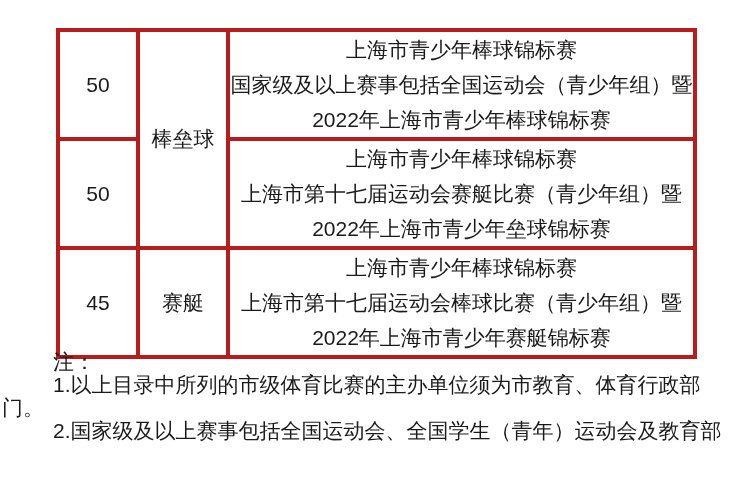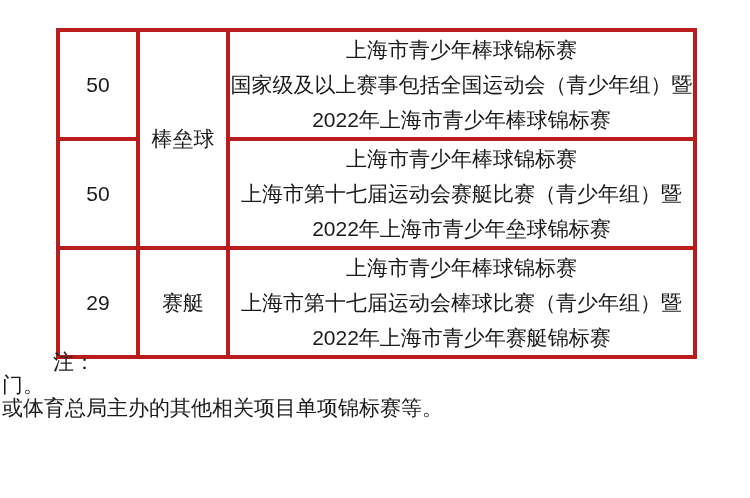--- a/index.html
+++ b/index.html
@@ -88,30 +88,31 @@
       </tr>
       <tr class="r2">
         <td>50</td>
         <td>
           <div class="event-line">上海市青少年棒球锦标赛</div>
           <div class="event-line">上海市第十七届运动会赛艇比赛（青少年组）暨</div>
           <div class="event-line">2022年上海市青少年垒球锦标赛</div>
         </td>
       </tr>
       <tr class="r3">
-        <td>29</td>
+        <td>45</td>
         <td>赛艇</td>
         <td>
           <div class="event-line">上海市青少年棒球锦标赛</div>
           <div class="event-line">上海市第十七届运动会棒球比赛（青少年组）暨</div>
           <div class="event-line">2022年上海市青少年赛艇锦标赛</div>
         </td>
       </tr>
     </tbody>
   </table>
 
   <div class="notes">
     <div class="note-line indent">注：</div>
+    <div class="note-line indent">1.以上目录中所列的市级体育比赛的主办单位须为市教育、体育行政部</div>
     <div class="note-line">门。</div>
-    <div class="note-line">或体育总局主办的其他相关项目单项锦标赛等。</div>
+    <div class="note-line indent">2.国家级及以上赛事包括全国运动会、全国学生（青年）运动会及教育部</div>
   </div>
 
 </div>
 
 </body></html>

